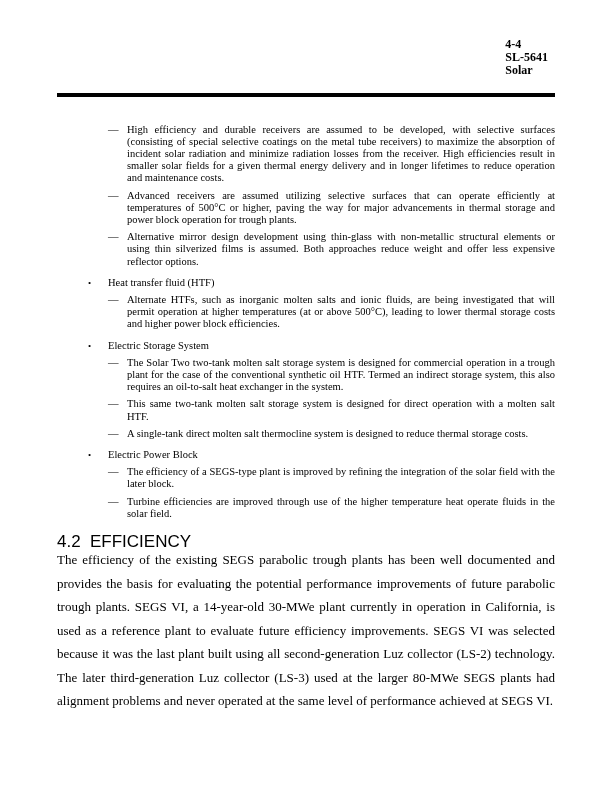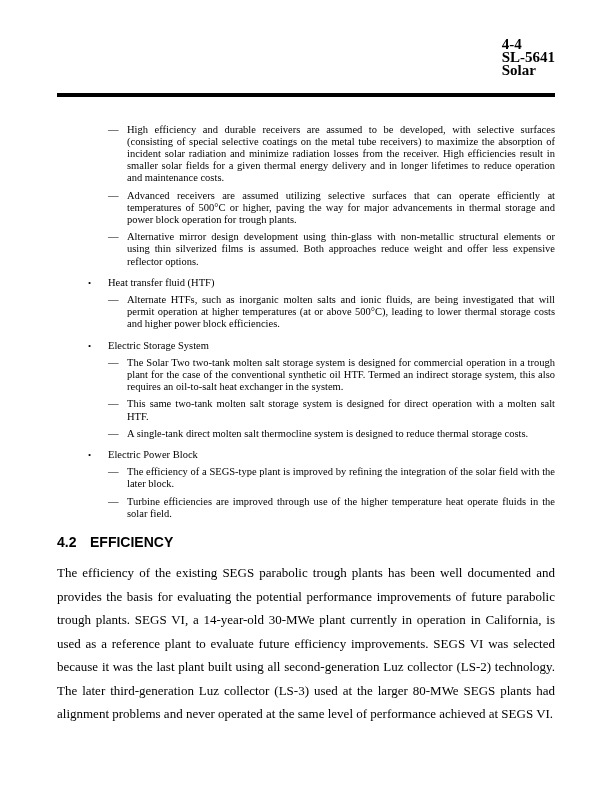--- a/index.html
+++ b/index.html
@@ -15,24 +15,24 @@
     height: 792px;
     padding: 38px 57px 0 57px;
     background: #ffffff;
     overflow: hidden;
   }
   
   .page-header { width: 100%; }
   .header-block {
     width: fit-content;
     margin-left: auto;
-    margin-right: 0;
+    margin-right: 7px;
     text-align: left;
     font-weight: bold;
-    font-size: 15px;
+    font-size: 12px;
     line-height: 13px;
   }
   .header-rule {
     height: 3.5px;
     background: #000000;
     margin-top: 16px;
   }
   
   .content {
     margin-top: 27px;
@@ -48,24 +48,24 @@
   .dash-text { flex: 1; text-align: justify; }
   .bullet-item {
     display: flex;
     margin: 9px 0 5px 31px;
   }
   .bullet-marker { flex: 0 0 20px; font-size: 9px; line-height: 12.2px; }
   .bullet-text { flex: 1; }
   .section-heading {
     display: flex;
     font-family: "Liberation Sans", sans-serif;
-    font-weight: bold;
-    font-size: 14px;
+    font-weight: normal;
+    font-size: 17px;
     margin-top: 16px;
-    margin-bottom: 13px;
+    margin-bottom: 0;
   }
   .section-number { flex: 0 0 33px; }
   .body-paragraph {
     font-size: 13px;
     line-height: 23.5px;
     text-align: justify;
   }
 </style>
 </head>
 <body>

